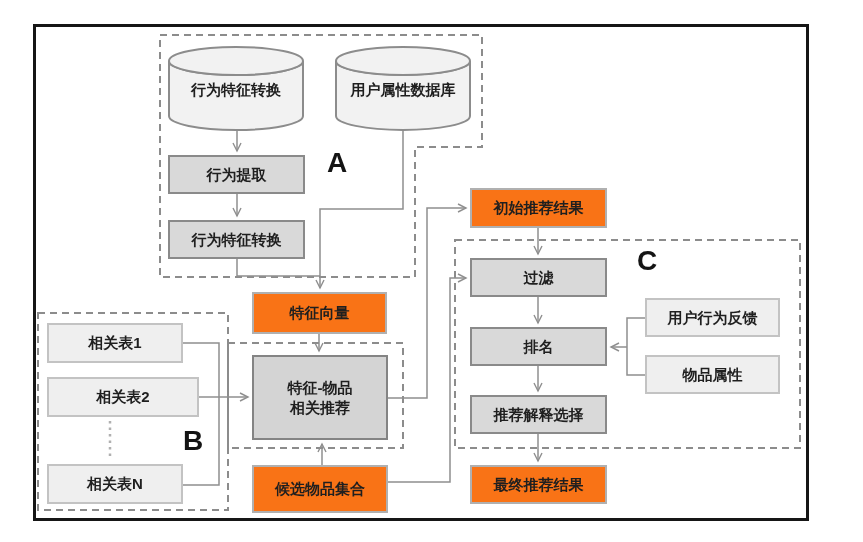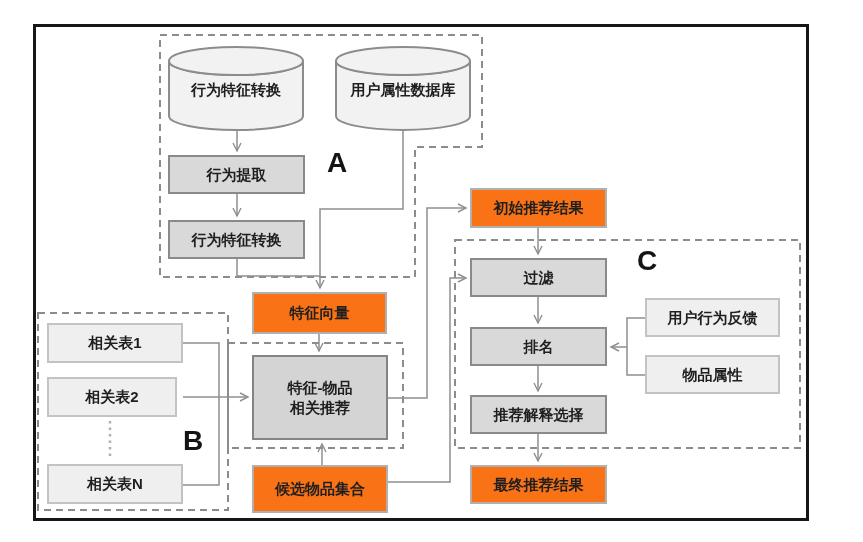--- a/index.html
+++ b/index.html
@@ -73,21 +73,21 @@
 
   <div class="grouplabel" style="left:327px;top:147px;">A</div>
   <div class="grouplabel" style="left:183px;top:425px;">B</div>
   <div class="grouplabel" style="left:637px;top:245px;">C</div>
 
   <div class="node proc" style="left:168px;top:155px;width:137px;height:39px;">行为提取</div>
   <div class="node proc" style="left:168px;top:220px;width:137px;height:39px;">行为特征转换</div>
   <div class="node data" style="left:252px;top:292px;width:135px;height:42px;">特征向量</div>
 
   <div class="node light" style="left:47px;top:323px;width:136px;height:40px;">相关表1</div>
-  <div class="node light" style="left:47px;top:377px;width:130px;height:40px;">相关表2</div>
+  <div class="node light" style="left:47px;top:377px;width:152px;height:40px;">相关表2</div>
   <div class="node light" style="left:47px;top:464px;width:136px;height:40px;">相关表N</div>
 
   <div class="node proc2" style="left:252px;top:355px;width:136px;height:85px;">
     <span>特征-物品</span>
     <span>相关推荐</span>
   </div>
 
   <div class="node data" style="left:252px;top:465px;width:136px;height:48px;">候选物品集合</div>
 
   <div class="node data" style="left:470px;top:188px;width:137px;height:40px;">初始推荐结果</div>

